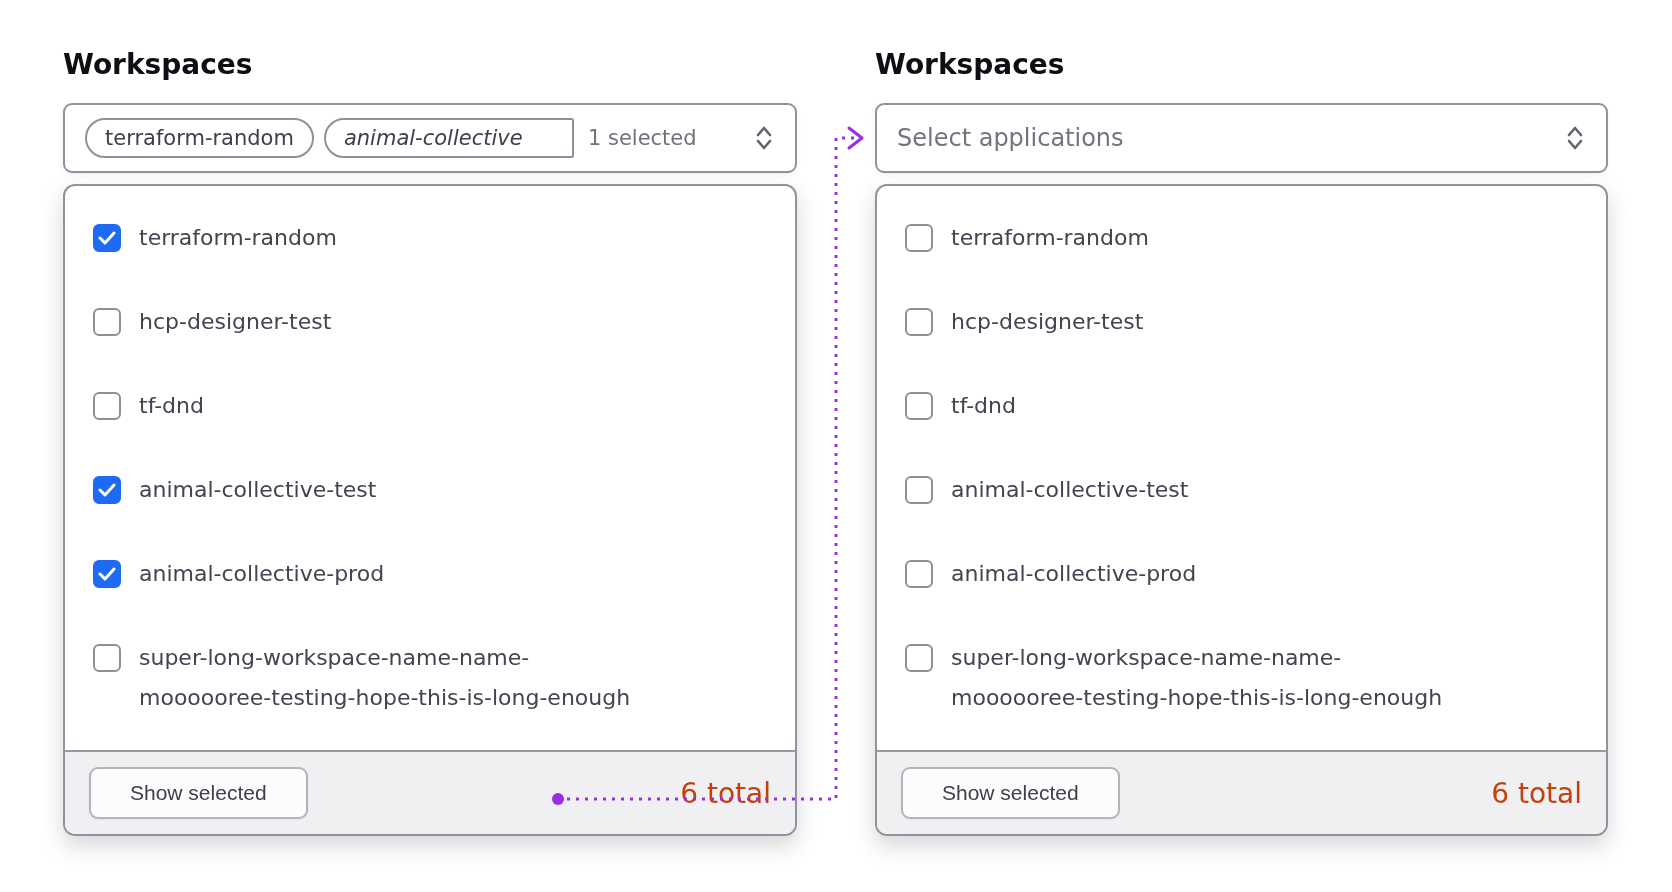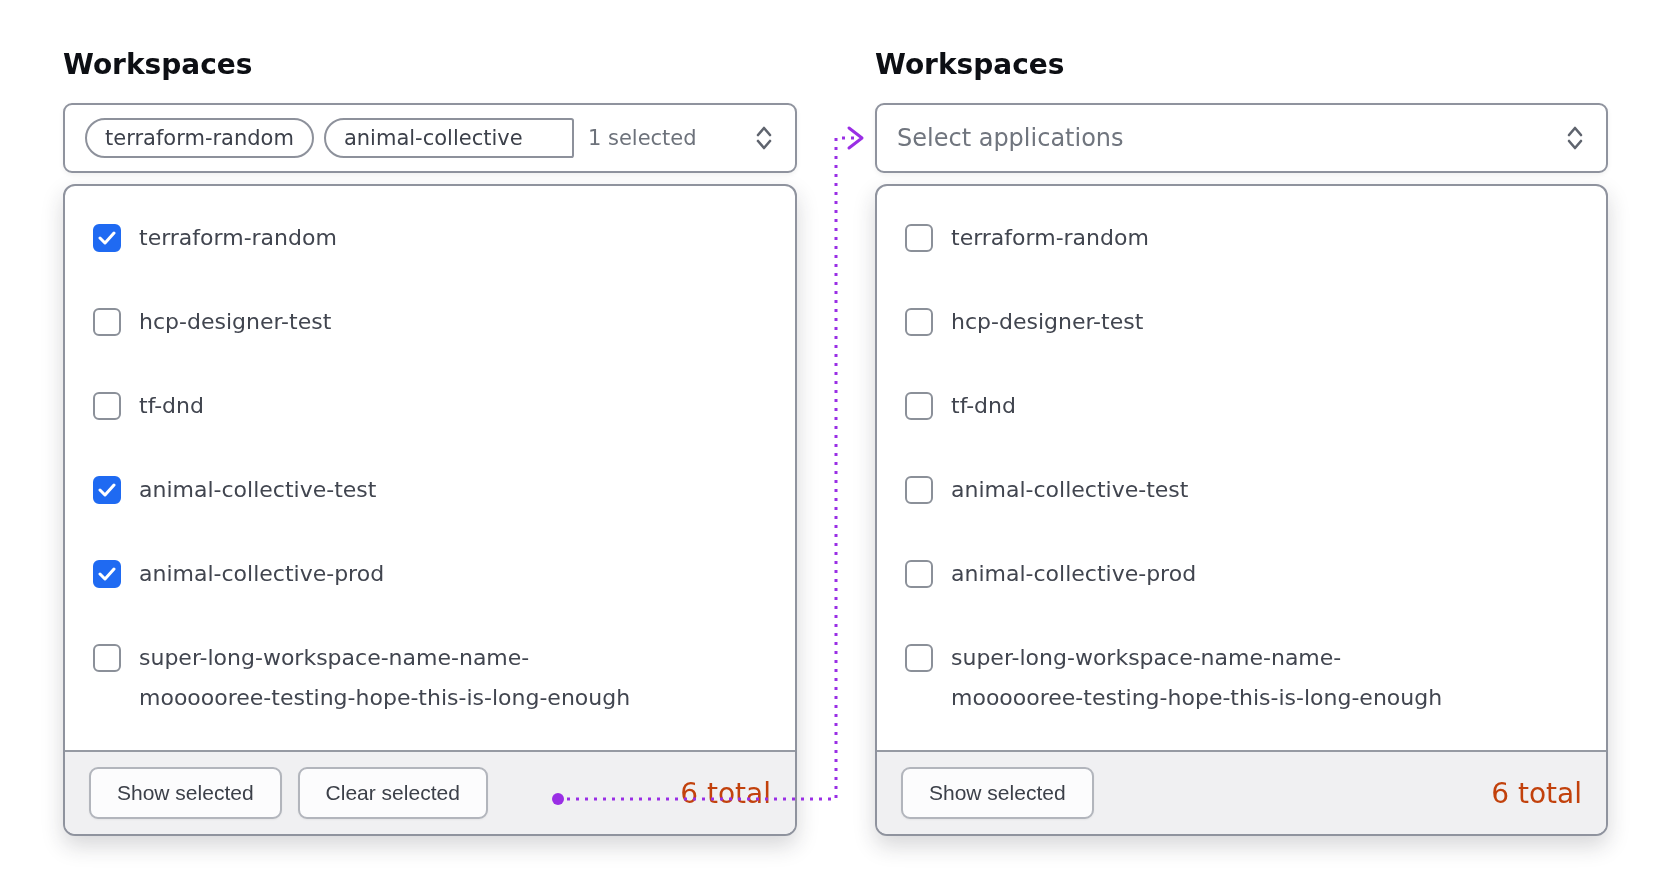--- a/index.html
+++ b/index.html
@@ -17,21 +17,21 @@
     border:2px solid var(--border-gray,#8f939e); border-radius:9px;
     display:flex; align-items:center; padding:0 20px;
     box-shadow:0 2px 5px rgba(0,0,0,0.06);
   }
   .tag {
     height:40px; display:flex; align-items:center; padding:0 18px;
     border:2px solid #8d919b; border-radius:21px;
     font-size:21px; color:#3c404a; white-space:nowrap; background:#fff;
   }
   .tag + .tag { margin-left:10px; }
-  .tag.clipped { width:250px; border-radius:21px 3px 3px 21px; overflow:hidden; padding-right:0; flex-shrink:0; }
+  .tag.clipped { width:250px; border-radius:21px 3px 3px 21px; overflow:hidden; padding-right:0; flex-shrink:0;font-style:italic; }
   .summary { margin-left:14px; font-size:21px; color:var(--muted-text,#6d727b); white-space:nowrap; }
   .placeholder { font-size:24px; color:#70757e; }
   .chevron { margin-left:auto; flex-shrink:0; display:flex; align-items:center; }
 
   .dropdown {
     margin-top:11px; background:#fff;
     border:2px solid var(--border-gray,#8f939e); border-radius:12px;
     box-shadow:0 10px 22px rgba(35,35,45,0.18); overflow:hidden;
   }
   .list { padding:10px 0; }
@@ -45,21 +45,21 @@
   .checkbox.checked { background:var(--accent-blue,#1f6af2); border-color:var(--accent-blue,#1f6af2); }
   .checkbox.checked svg { display:block; }
   .row-label { margin-left:18px; font-size:22px; line-height:40px; color:#41454f; white-space:pre-line; }
 
   .footer {
     height:84px; background:var(--footer-bg,#f0f0f2);
     border-top:2px solid #969aa3;
     display:flex; align-items:center; padding:0 24px;
   }
   .btn {
-    height:52px; padding:0 26px; display:flex; align-items:center;
+    height:52px; padding:0 39px; display:flex; align-items:center;
     background:#fcfcfd; border:2px solid #b2b5bc; border-radius:9px;
     font-size:21px; color:#3c4049; box-shadow:0 1px 2px rgba(0,0,0,0.05);
     cursor:pointer; white-space:nowrap;
   }
   .btn + .btn { margin-left:16px; }
   .total { margin-left:auto; font-size:28px; color:#c2410c; }
 
   #annotation-overlay {
     position:absolute; left:0; top:0; width:1672px; height:892px;
     pointer-events:none; z-index:30;
@@ -124,21 +124,20 @@
       <div class="row">
         <span class="checkbox">
           
         </span>
         <span class="row-label">super-long-workspace-name-name-
 moooooree-testing-hope-this-is-long-enough</span>
       </div>
     </div>
     <div class="footer">
       <button class="btn">Show selected</button>
-      <button class="btn">Clear selected</button>
       <span class="total">6 total</span>
     </div>
   </div>
 </div>
 
 <div class="col" id="right-col">
   <div class="ws-label">Workspaces</div>
 
   <div class="trigger">
     <span class="placeholder">Select applications</span>

